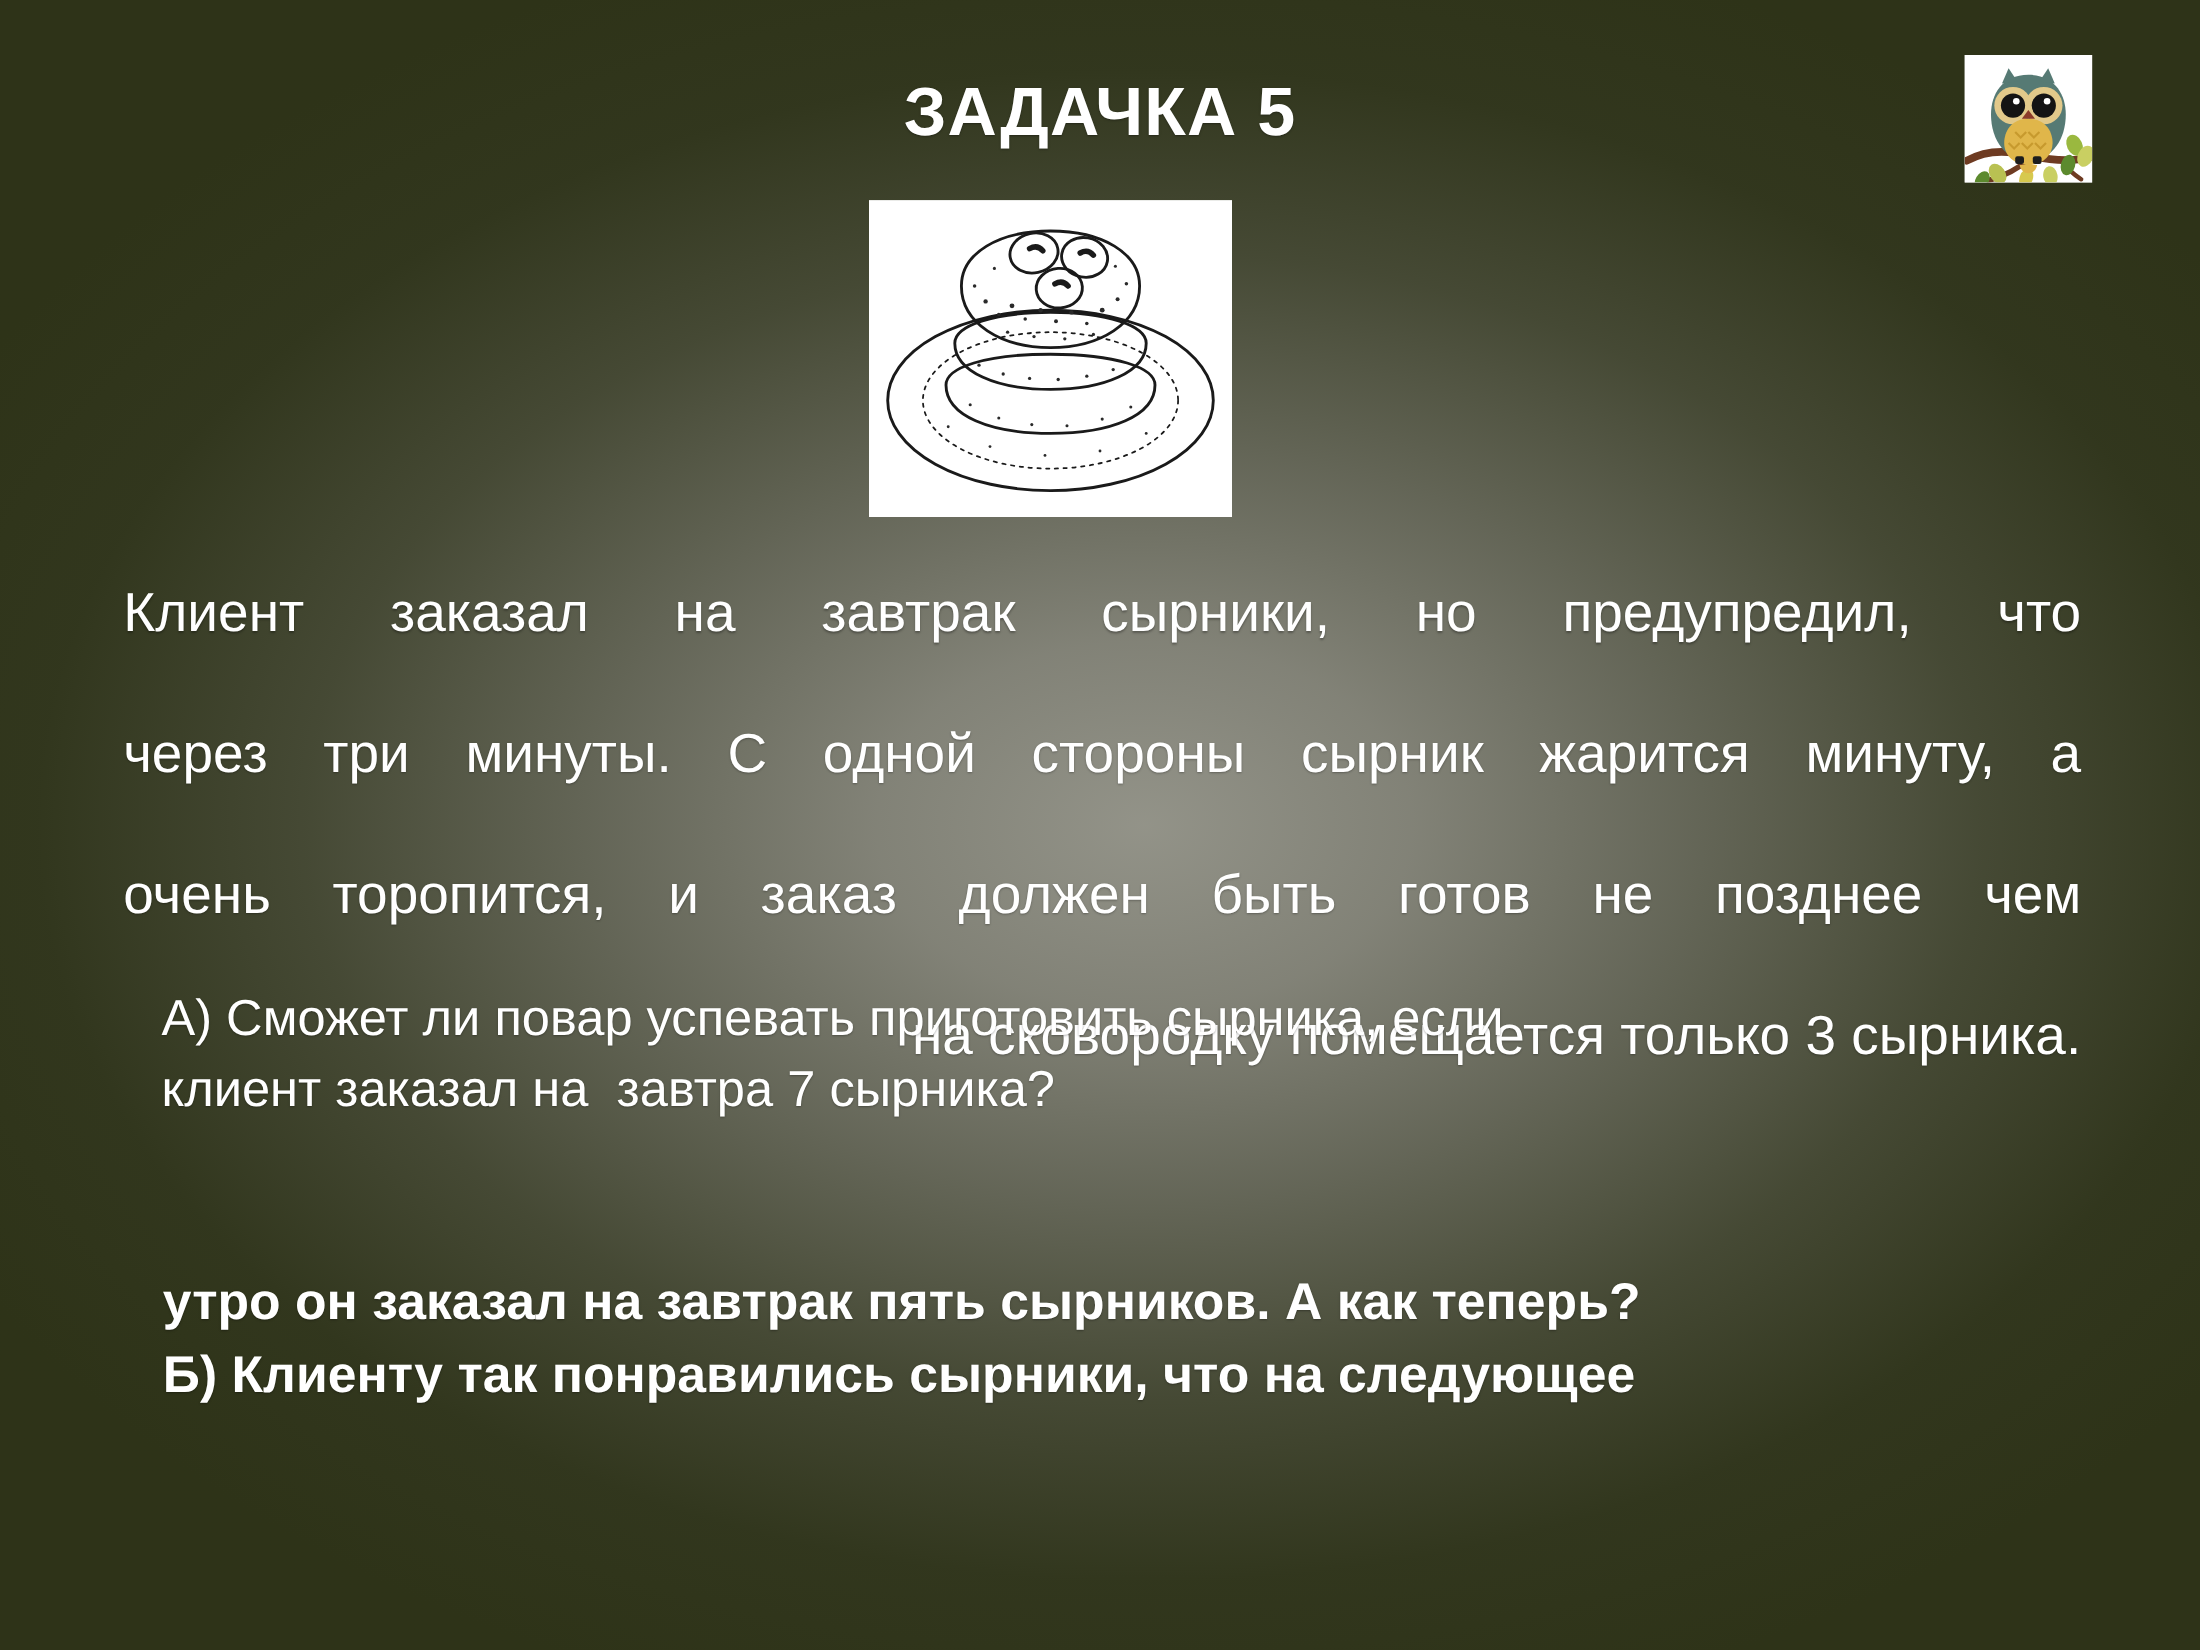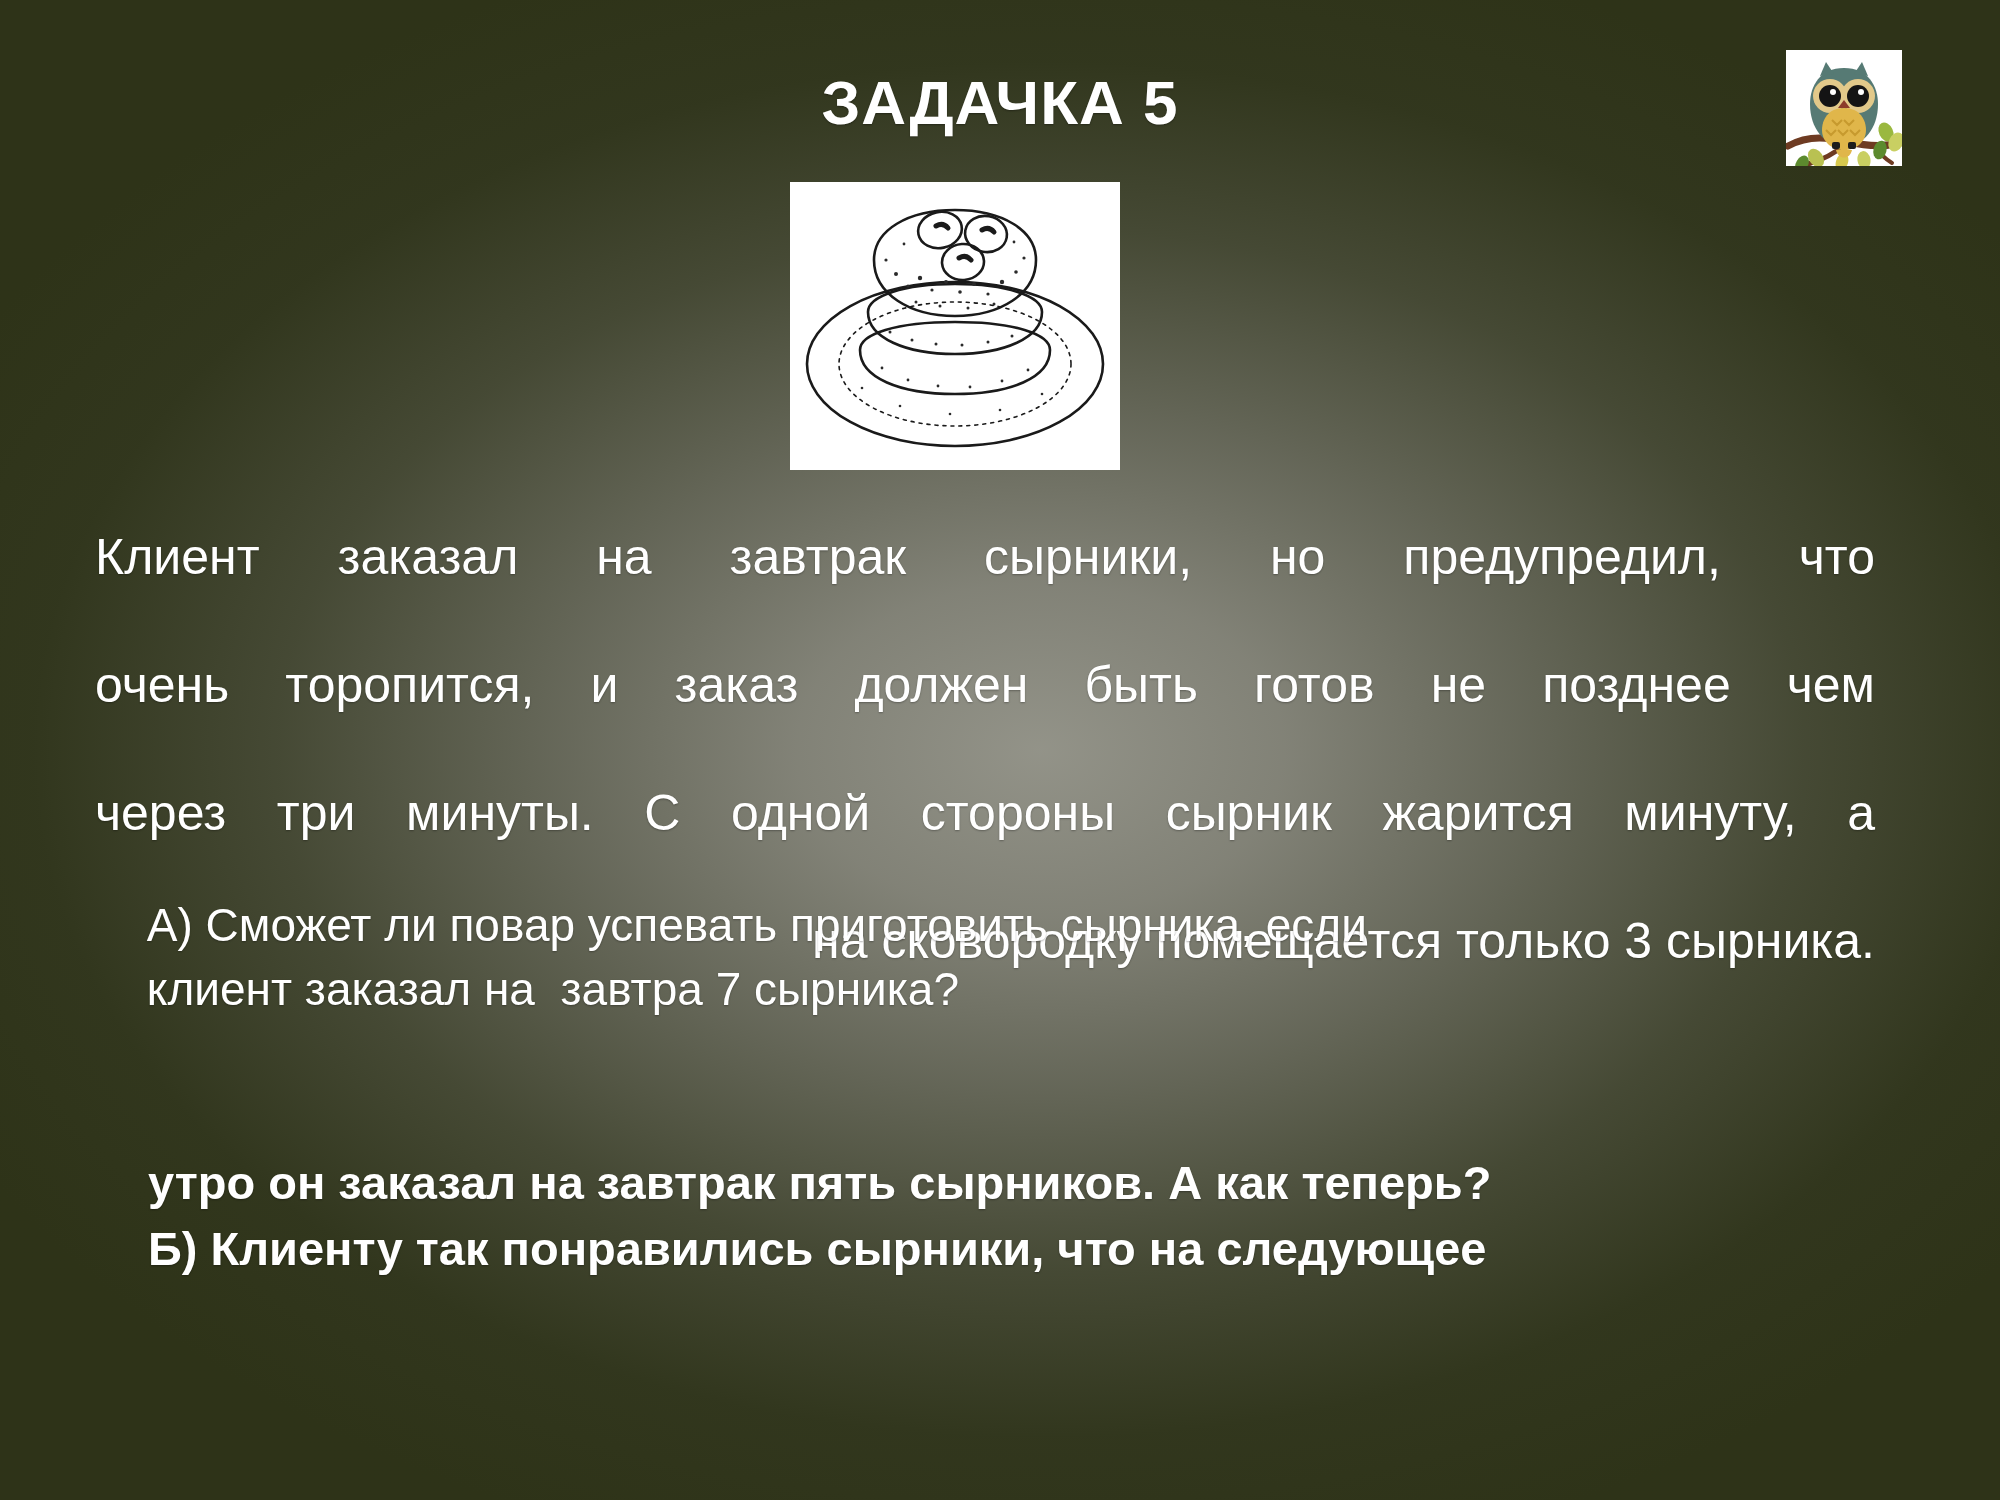--- a/index.html
+++ b/index.html
@@ -70,21 +70,21 @@
     width: 330px;
     height: 288px;
     background: #ffffff;
     overflow: hidden;
   }
   #syrniki-figure svg { display: block; }
 
   
   #problem-statement {
     position: absolute;
-    left: 95px;
+    left: 112px;
     top: 525px;
     width: 1780px;
     color: #ffffff;
     font-size: 50px;
     line-height: 1.28;
     text-align: justify;
     text-justify: inter-word;
     text-shadow: 0 1px 2px rgba(0,0,0,0.30);
   }
   #problem-statement > span { display: block; }
@@ -236,22 +236,22 @@
           <circle cx="110" cy="224" r="1.3"></circle>
         <circle cx="160" cy="232" r="1.3"></circle>
           <circle cx="210" cy="228" r="1.3"></circle>
         <circle cx="252" cy="212" r="1.3"></circle>
       </g>
     </svg>
   </div>
 
   <div id="problem-statement">
     <span class="line-justified">Клиент заказал на завтрак сырники, но предупредил, что</span>
+    <span class="line-justified">через три минуты. С одной стороны сырник жарится минуту, а</span>
     <span class="line-justified">очень торопится, и заказ должен быть готов  не позднее чем</span>
-    <span class="line-justified">через три минуты. С одной стороны сырник жарится минуту, а</span>
     <span class="line-last">на сковородку помещается только 3 сырника.</span>
   </div>
 
   <div id="question-a">
     <span> А) Сможет ли повар успевать приготовить сырника, если</span>
     <span> клиент заказал на  завтра 7 сырника?</span>
   </div>
 
   <div id="question-b">
     <span>утро он заказал на завтрак пять сырников. А как теперь?</span>

